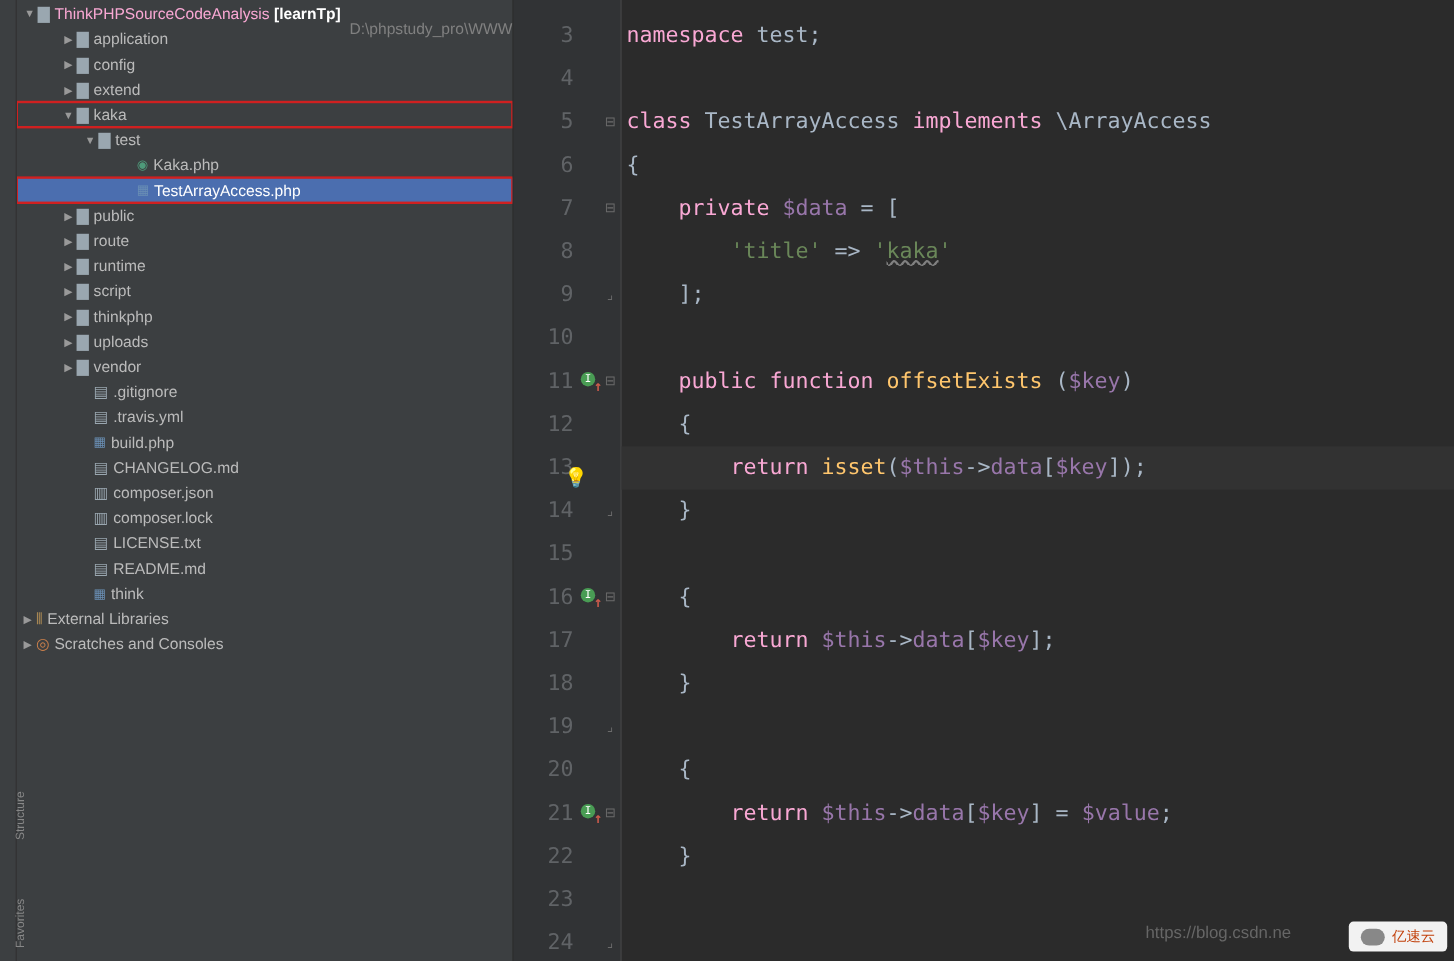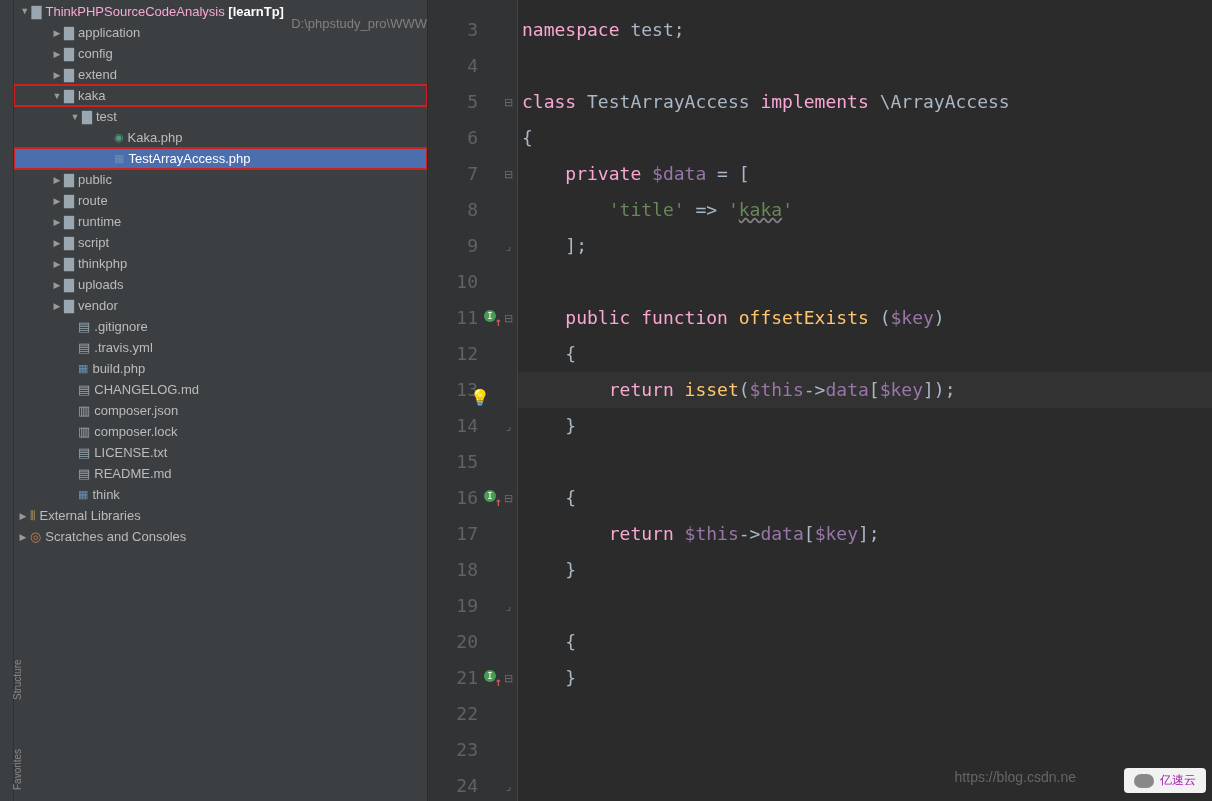--- a/index.html
+++ b/index.html
@@ -143,21 +143,21 @@
 .watermark1 {
   position:absolute;
   bottom:16px; right:136px;
   color:#666; font-size:14px;
   font-family: Arial,sans-serif;
 }
 .watermark2 {
   position:absolute;
   bottom:8px; right:6px;
   background:#f2f2f2;
-  color:#a21caf;
+  color:#c2410c;
   font-size:12px;
   padding:4px 10px;
   border-radius: 4px;
   display:flex;align-items:center;gap:6px;
 }
 .cloud-ic {
   width:20px;height:14px;border-radius:10px;background:#888;
   position:relative;
 }
 </style>
@@ -392,20 +392,21 @@
       <div class="code-line"><span class="c-txt">    </span><span class="c-kw">public </span><span class="c-kw">function </span><span class="c-fn">offsetExists </span><span class="c-txt">(</span><span class="c-var">$key</span><span class="c-txt">)</span></div>
       <div class="code-line"><span class="c-txt">    {</span></div>
       <div class="code-line hl"><span class="bulb">💡</span><span class="c-txt">        </span><span class="c-kw">return </span><span class="c-fn">isset</span><span class="c-txt">(</span><span class="c-var">$this</span><span class="c-op">-&gt;</span><span class="c-var">data</span><span class="c-txt">[</span><span class="c-var">$key</span><span class="c-txt">]);</span></div>
       <div class="code-line"><span class="c-txt">    }</span></div>
       <div class="code-line"></div>
       <div class="code-line"><span class="c-txt">    {</span></div>
       <div class="code-line"><span class="c-txt">        </span><span class="c-kw">return </span><span class="c-var">$this</span><span class="c-op">-&gt;</span><span class="c-var">data</span><span class="c-txt">[</span><span class="c-var">$key</span><span class="c-txt">];</span></div>
       <div class="code-line"><span class="c-txt">    }</span></div>
       <div class="code-line"></div>
       <div class="code-line"><span class="c-txt">    {</span></div>
+      <div class="code-line"><span class="c-txt">        </span><span class="c-kw">return </span><span class="c-var">$this</span><span class="c-op">-&gt;</span><span class="c-var">data</span><span class="c-txt">[</span><span class="c-var">$key</span><span class="c-txt">] = </span><span class="c-var">$value</span><span class="c-txt">;</span></div>
       <div class="code-line"><span class="c-txt">    }</span></div>
     </div>
 
   <div class="watermark1">https://blog.csdn.ne</div>
   <div class="watermark2">
     <span class="cloud-ic"></span>
     <span>亿速云</span>
   </div>
 </div>
 

